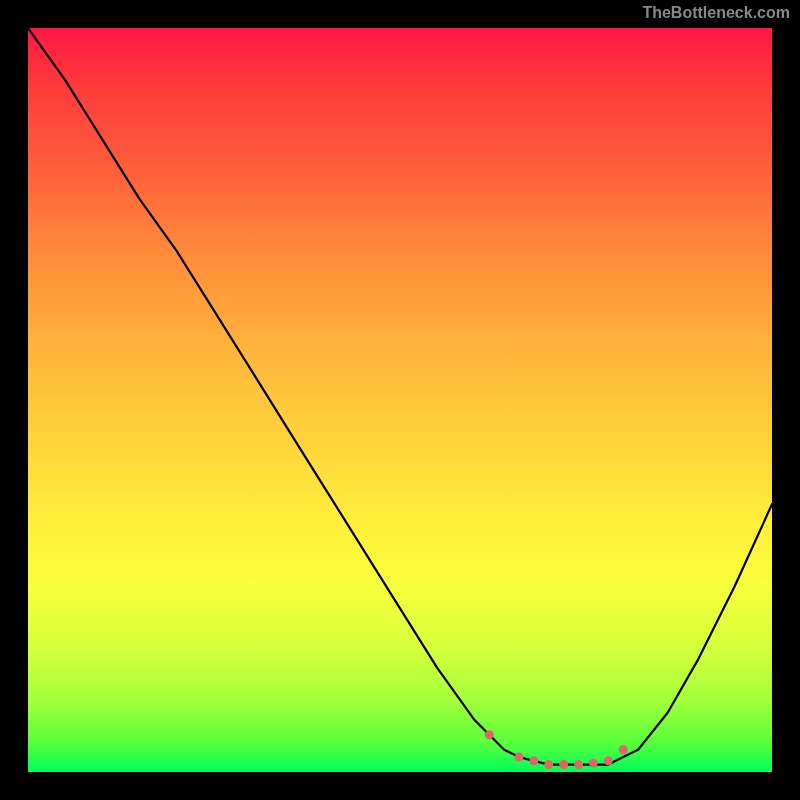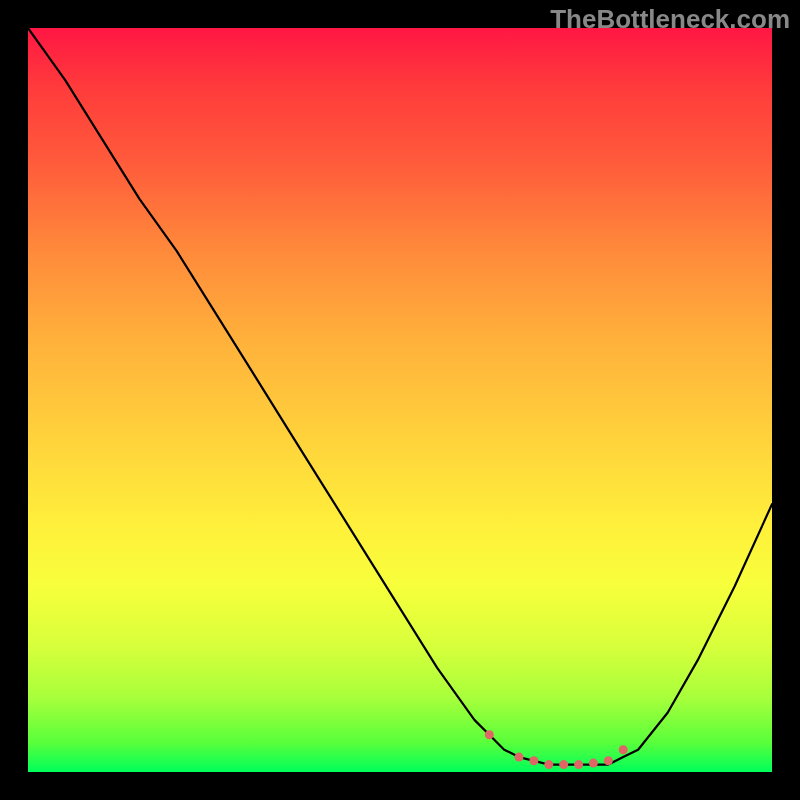--- a/index.html
+++ b/index.html
@@ -9,21 +9,21 @@
     width: 800px;
     height: 800px;
     position: relative;
     font-family: Arial, sans-serif;
   }
   .watermark {
     position: absolute;
     top: 4px;
     right: 10px;
     color: #888;
-    font-size: 26px;
+    font-size: 16px;
     font-weight: bold;
     z-index: 10;
   }
   .plot-frame {
     position: absolute;
     top: 28px;
     left: 28px;
     width: 744px;
     height: 744px;
     background: #000;

